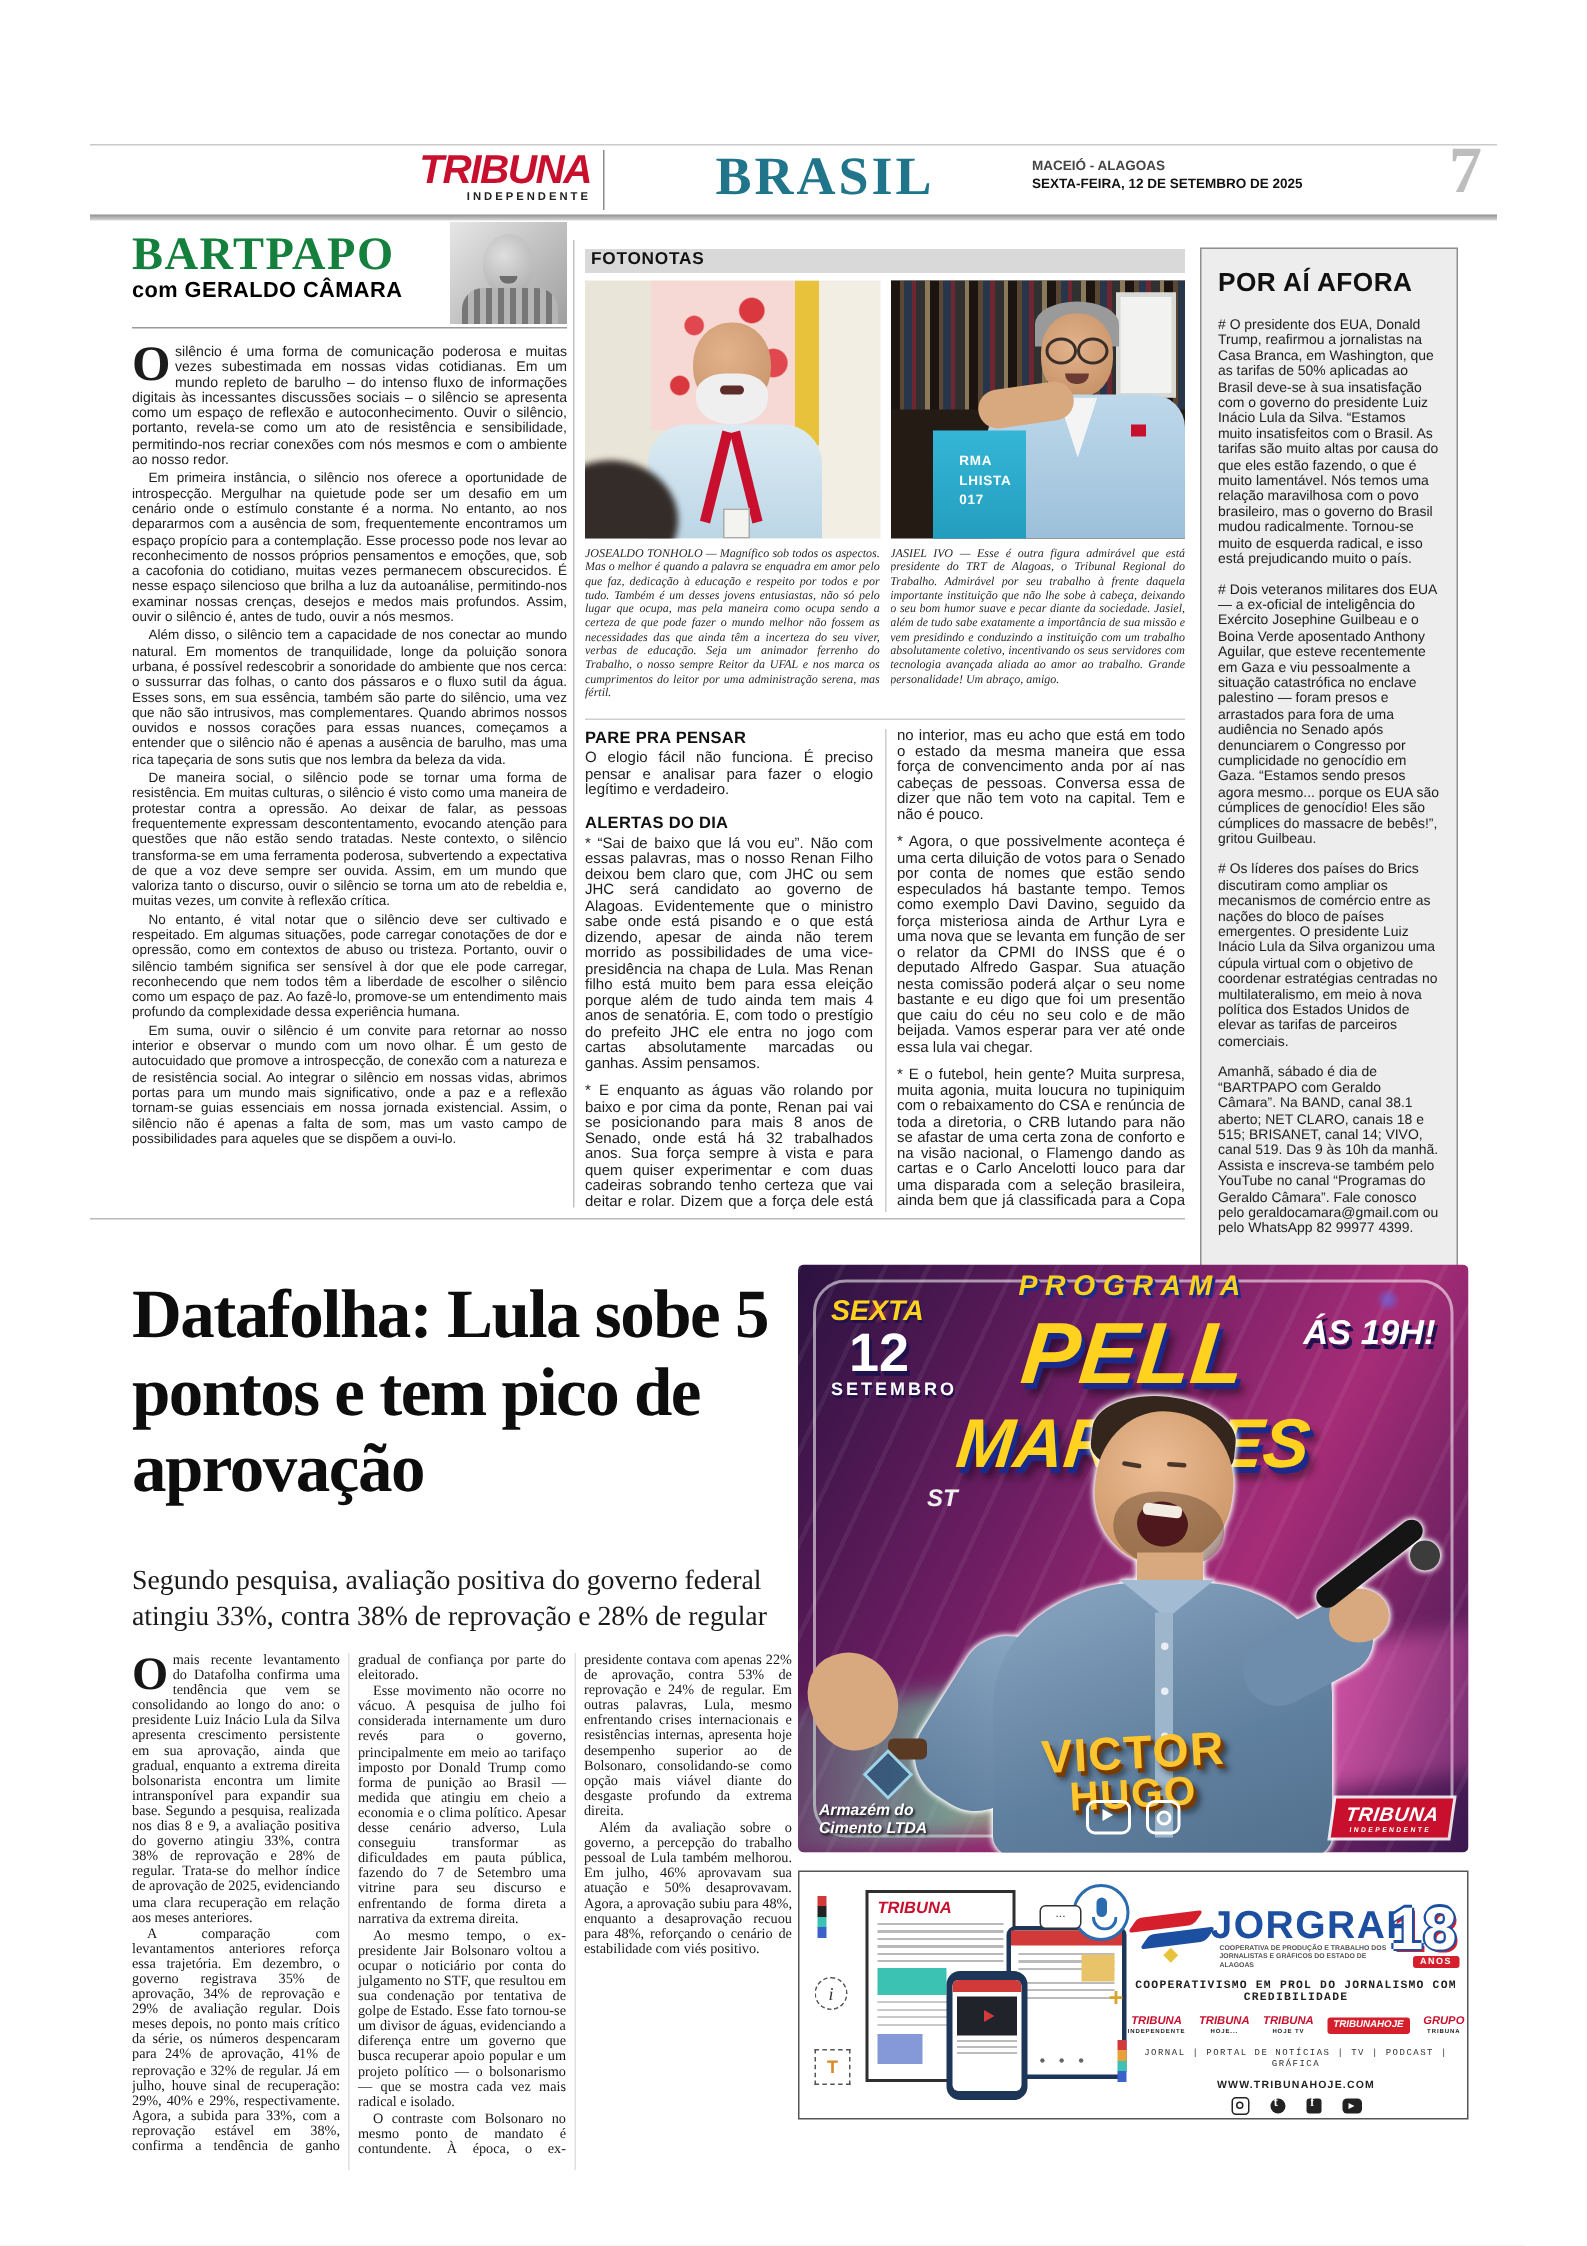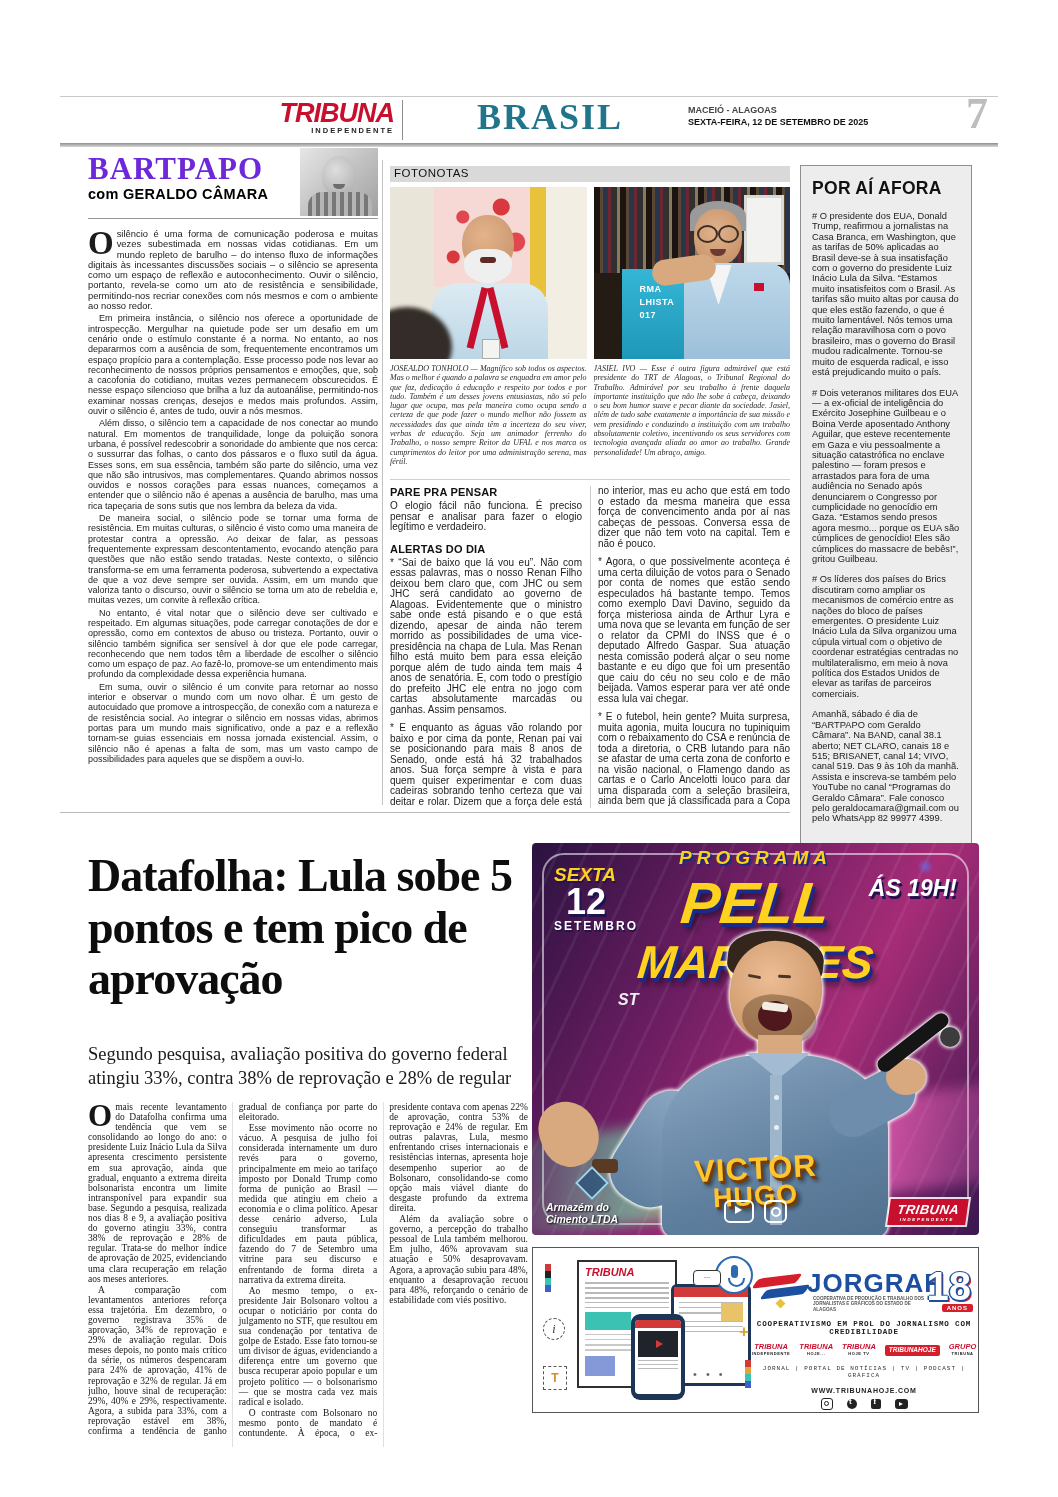--- a/index.html
+++ b/index.html
@@ -16,38 +16,38 @@
                  font-weight:700;font-size:36px;color:#20758a;letter-spacing:2px;}
   .issue-info{left:688px;top:104px;font-size:9px;line-height:12px;color:#222;}
   .issue-info .l1{font-weight:700;color:#444;}
   .issue-info .l2{font-weight:700;color:#111;}
   .page-num{left:928px;top:88px;width:60px;text-align:right;font-family:"Liberation Serif",serif;
             font-weight:700;font-size:44px;color:#bdbdbd;}
   .rule-main{left:60px;top:143px;width:938px;height:4px;background:linear-gradient(#8f8f8f,#d8d8d8);}
   
   .bp{left:88px;top:152px;width:290px;height:652px;}
   .bp-head{position:relative;height:66px;border-bottom:1px solid #999;}
-  .bp-title{font-family:"Liberation Serif",serif;font-weight:900;font-size:31px;color:#6d28d9;
+  .bp-title{font-family:"Liberation Serif",serif;font-weight:900;font-size:31px;color:#15803d;
             letter-spacing:1px;line-height:34px;}
   .bp-byline{font-weight:700;font-size:14.5px;color:#000;letter-spacing:.3px;}
   .bp-photo{position:absolute;right:0;top:-4px;width:78px;height:68px;background:linear-gradient(135deg,#e6e6e6,#9f9f9f);overflow:hidden;}
   .bp-face{position:absolute;left:22px;top:8px;width:34px;height:40px;border-radius:50% 50% 46% 46%;background:radial-gradient(circle at 40% 35%,#dedede,#a8a8a8);}
   .bp-smile{position:absolute;left:33px;top:36px;width:12px;height:5px;border-radius:0 0 10px 10px;background:#6d6d6d;}
   .bp-shirt{position:absolute;left:8px;top:44px;width:64px;height:24px;border-radius:14px 14px 0 0;
             background:repeating-linear-gradient(90deg,#777 0 4px,#b5b5b5 4px 8px);}
   .bp-article-title{margin-top:14px;font-family:"Liberation Serif",serif;font-style:italic;font-size:21px;color:#222;}
   .bp-body{margin-top:10px;height:540px;overflow:hidden;text-align:justify;}
   .bp-p{margin:0 0 2px 0;font-size:9px;line-height:10.3px;color:#1c1c1c;text-indent:11px;}
   .bp-p.serif{font-family:Liberation Sans, sans-serif;font-size:9.4px;text-indent:0;}
   .dropcap::first-letter{float:left;font-family:"Liberation Serif",serif;font-weight:700;
             font-size:33px;line-height:26px;padding:1px 3px 0 0;}
   .vrule-bp{left:382px;top:160px;width:1px;height:645px;background:#c2c2c2;}
   
   .fn-bar{left:390px;top:166px;width:400px;height:16px;background:#d9d9d9;}
-  .fn-label{position:absolute;left:4px;top:1px;font-weight:400;font-size:11.5px;letter-spacing:.5px;}
+  .fn-label{position:absolute;left:4px;top:1px;font-weight:700;font-size:11.5px;letter-spacing:.5px;}
   .fn-photos{left:390px;top:187px;width:400px;height:172px;display:flex;gap:7px;}
   .fn-photo{position:relative;width:197px;height:172px;overflow:hidden;background:#ddd;}
   .ph1{background:linear-gradient(90deg,#e9e5d8 0 30%,#f3eee4 30%);}
   .art-panel{position:absolute;left:44px;top:0;width:96px;height:100px;
      background:radial-gradient(circle at 30% 30%,#e0474e 6px,transparent 7px),
                 radial-gradient(circle at 70% 20%,#d9383f 8px,transparent 9px),
                 radial-gradient(circle at 50% 60%,#e8666d 7px,transparent 8px),
                 radial-gradient(circle at 20% 70%,#d9383f 6px,transparent 7px),
                 radial-gradient(circle at 85% 55%,#e0474e 9px,transparent 10px),#f6d9d4;}
   .art-stripe{position:absolute;left:140px;top:0;width:16px;height:110px;background:#e8c23a;}
@@ -65,21 +65,21 @@
      background:repeating-linear-gradient(90deg,#1c1410 0 6px,#5a4632 6px 9px,#27364a 9px 14px,#6e2730 14px 17px,#303030 17px 23px,#8a7a5a 23px 26px);}
   .frame{position:absolute;right:6px;top:8px;width:34px;height:64px;background:#f2f2f0;border:3px solid #d8d8d4;}
   .m2-hair{position:absolute;left:96px;top:14px;width:56px;height:30px;border-radius:50% 50% 0 0;background:#9a9a9a;}
   .m2-head{position:absolute;left:100px;top:22px;width:48px;height:56px;border-radius:46%;background:radial-gradient(circle at 45% 40%,#e3b38c,#c08a5f);}
   .m2-gl1,.m2-gl2{position:absolute;top:38px;width:17px;height:14px;border:2px solid #3a2f28;border-radius:50%;}
   .m2-gl1{left:103px;} .m2-gl2{left:124px;}
   .m2-smile{position:absolute;left:116px;top:62px;width:16px;height:7px;border-radius:0 0 12px 12px;background:#6b3a32;}
   .m2-blazer{position:absolute;left:64px;top:76px;width:132px;height:96px;border-radius:30px 22px 0 0;background:linear-gradient(#bed8ea,#9cc0da);}
   .m2-shirt{position:absolute;left:112px;top:78px;width:26px;height:40px;background:#f4f4f4;clip-path:polygon(0 0,100% 0,50% 100%);}
   .m2-pocket{position:absolute;left:160px;top:96px;width:10px;height:8px;background:#c8102e;}
-  .book{position:absolute;left:28px;top:82px;width:62px;height:90px;background:linear-gradient(#35b6d6,#1f97b8);padding-top:14px;box-sizing:border-box;}
+  .book{position:absolute;left:28px;top:100px;width:62px;height:90px;background:linear-gradient(#35b6d6,#1f97b8);padding-top:14px;box-sizing:border-box;}
   .book div{color:#fff;font-weight:800;font-size:9px;line-height:13px;padding-left:18px;letter-spacing:.5px;}
   .m2-hand{position:absolute;left:58px;top:70px;width:64px;height:26px;border-radius:14px;background:#d8a87e;transform:rotate(-8deg);}
   .fn-caps{left:390px;top:364px;width:400px;height:112px;display:flex;gap:7px;}
   .fn-cap{width:197px;font-family:"Liberation Serif",serif;font-style:italic;font-size:8px;line-height:9.3px;
           text-align:justify;color:#2a2a2a;overflow:hidden;}
   .mid-rule{left:390px;top:479px;width:400px;height:1px;background:#cfcfcf;}
   
   .mid{left:390px;top:486px;width:400px;height:322px;column-count:2;column-gap:16px;column-fill:auto;
        column-rule:1px solid #ccc;overflow:hidden;}
   .sec-h{font-weight:800;font-size:11px;margin:0 0 3px 0;letter-spacing:.2px;}

